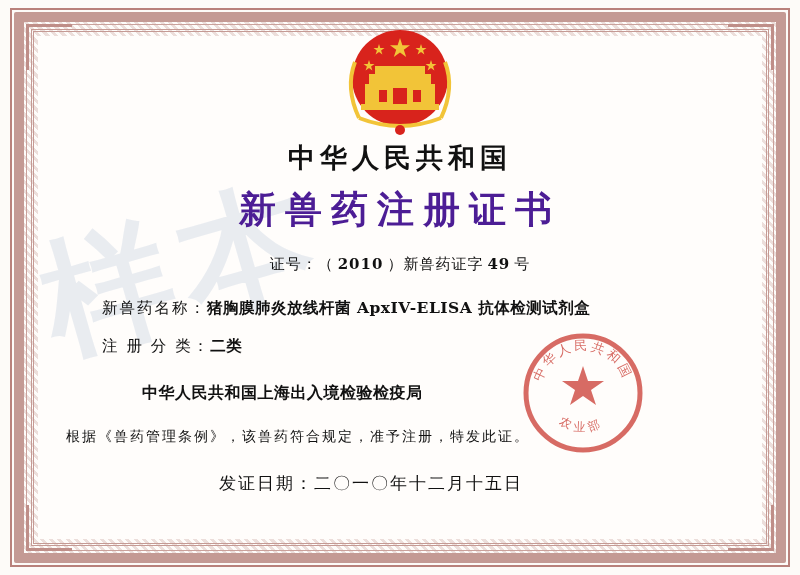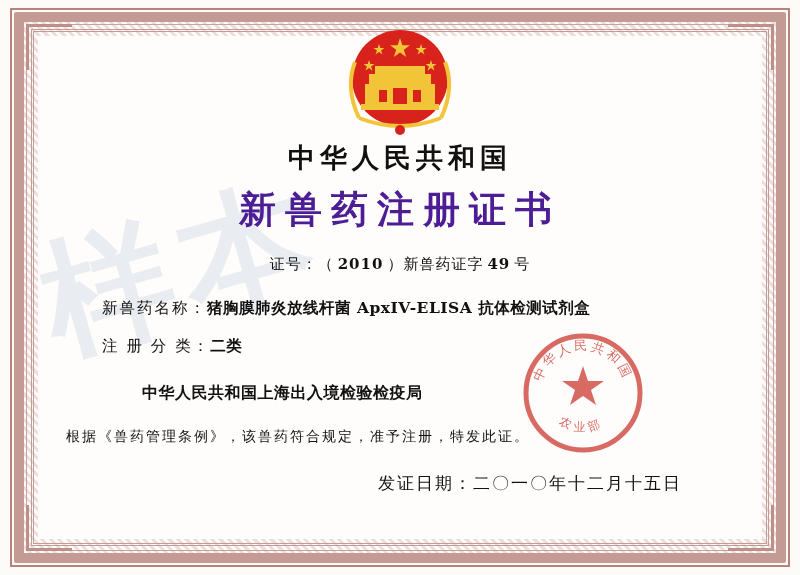--- a/index.html
+++ b/index.html
@@ -186,21 +186,21 @@
 
   .statement {
     margin-top: 18px;
     font-family: "DejaVu Serif", "Liberation Serif", serif;
     font-size: 14px;
     letter-spacing: 2px;
     padding-left: 6px;
   }
   .issue-date {
     margin-top: 26px;
-    text-align: right;
+    text-align: center;
     padding-right: 58px;
     font-family: "DejaVu Serif", "Liberation Serif", serif;
     font-size: 17px;
     letter-spacing: 2px;
   }
 
   
   .seal {
     position: absolute;
     left: 520px;

